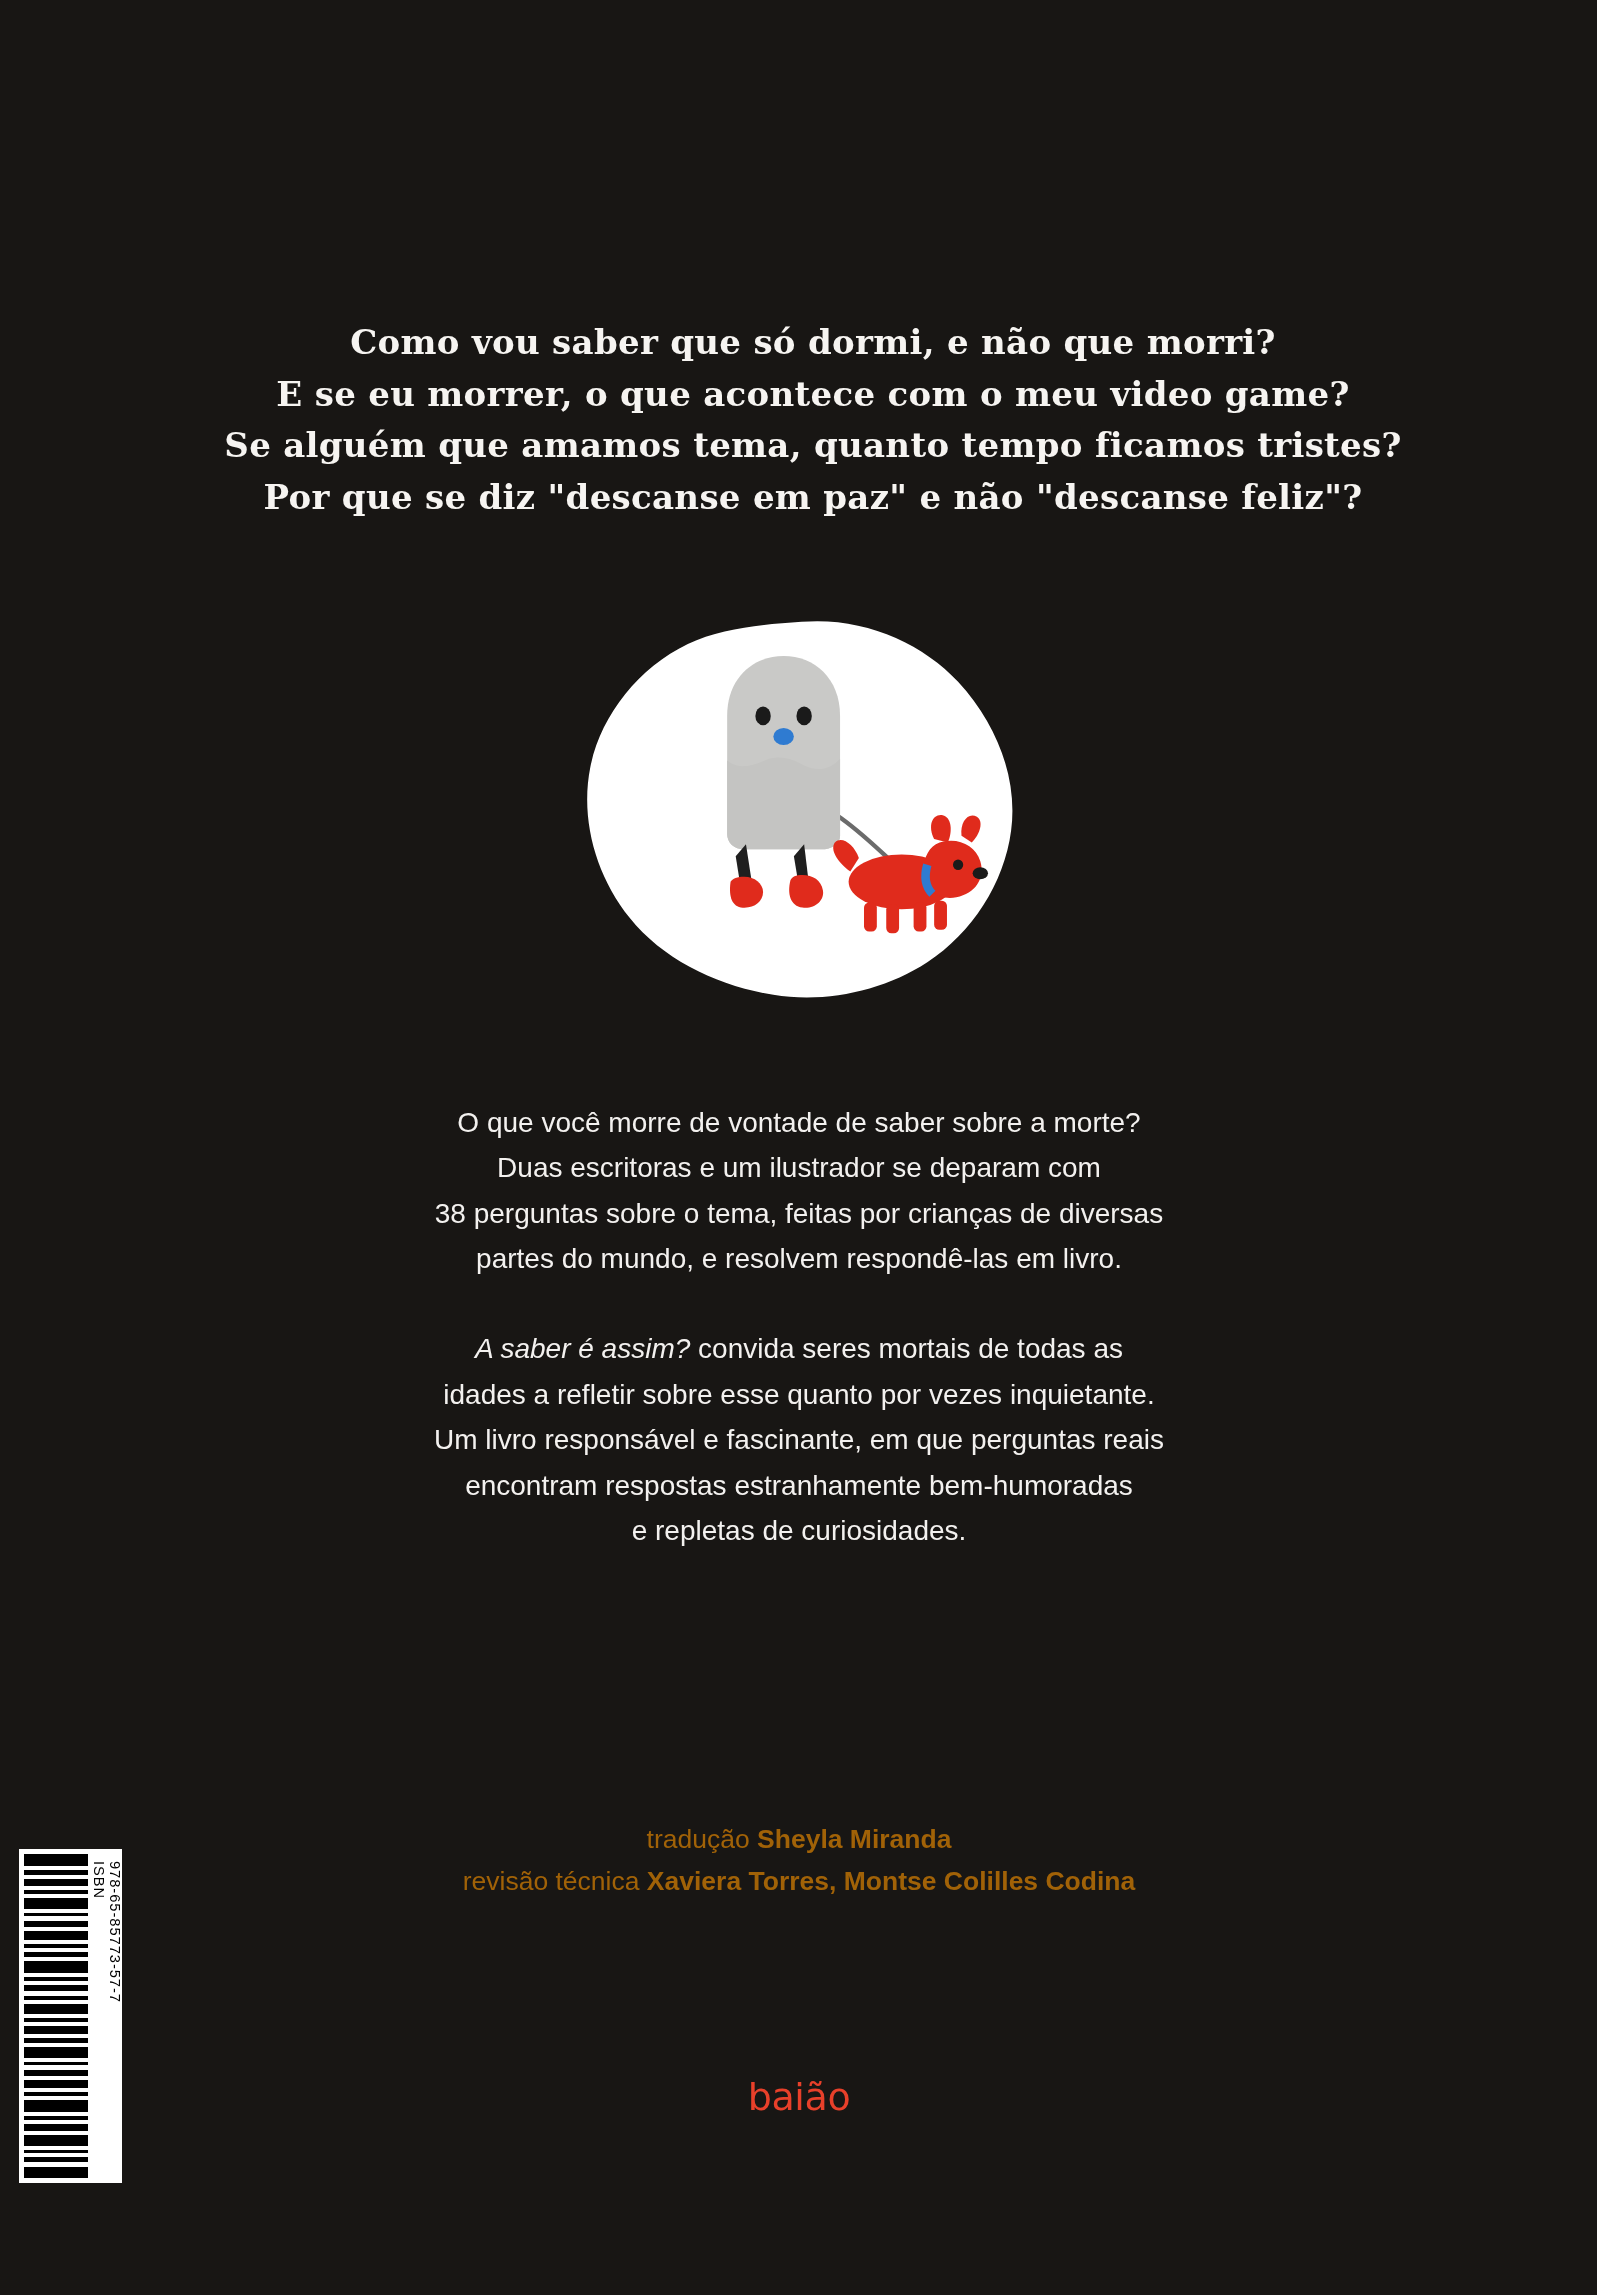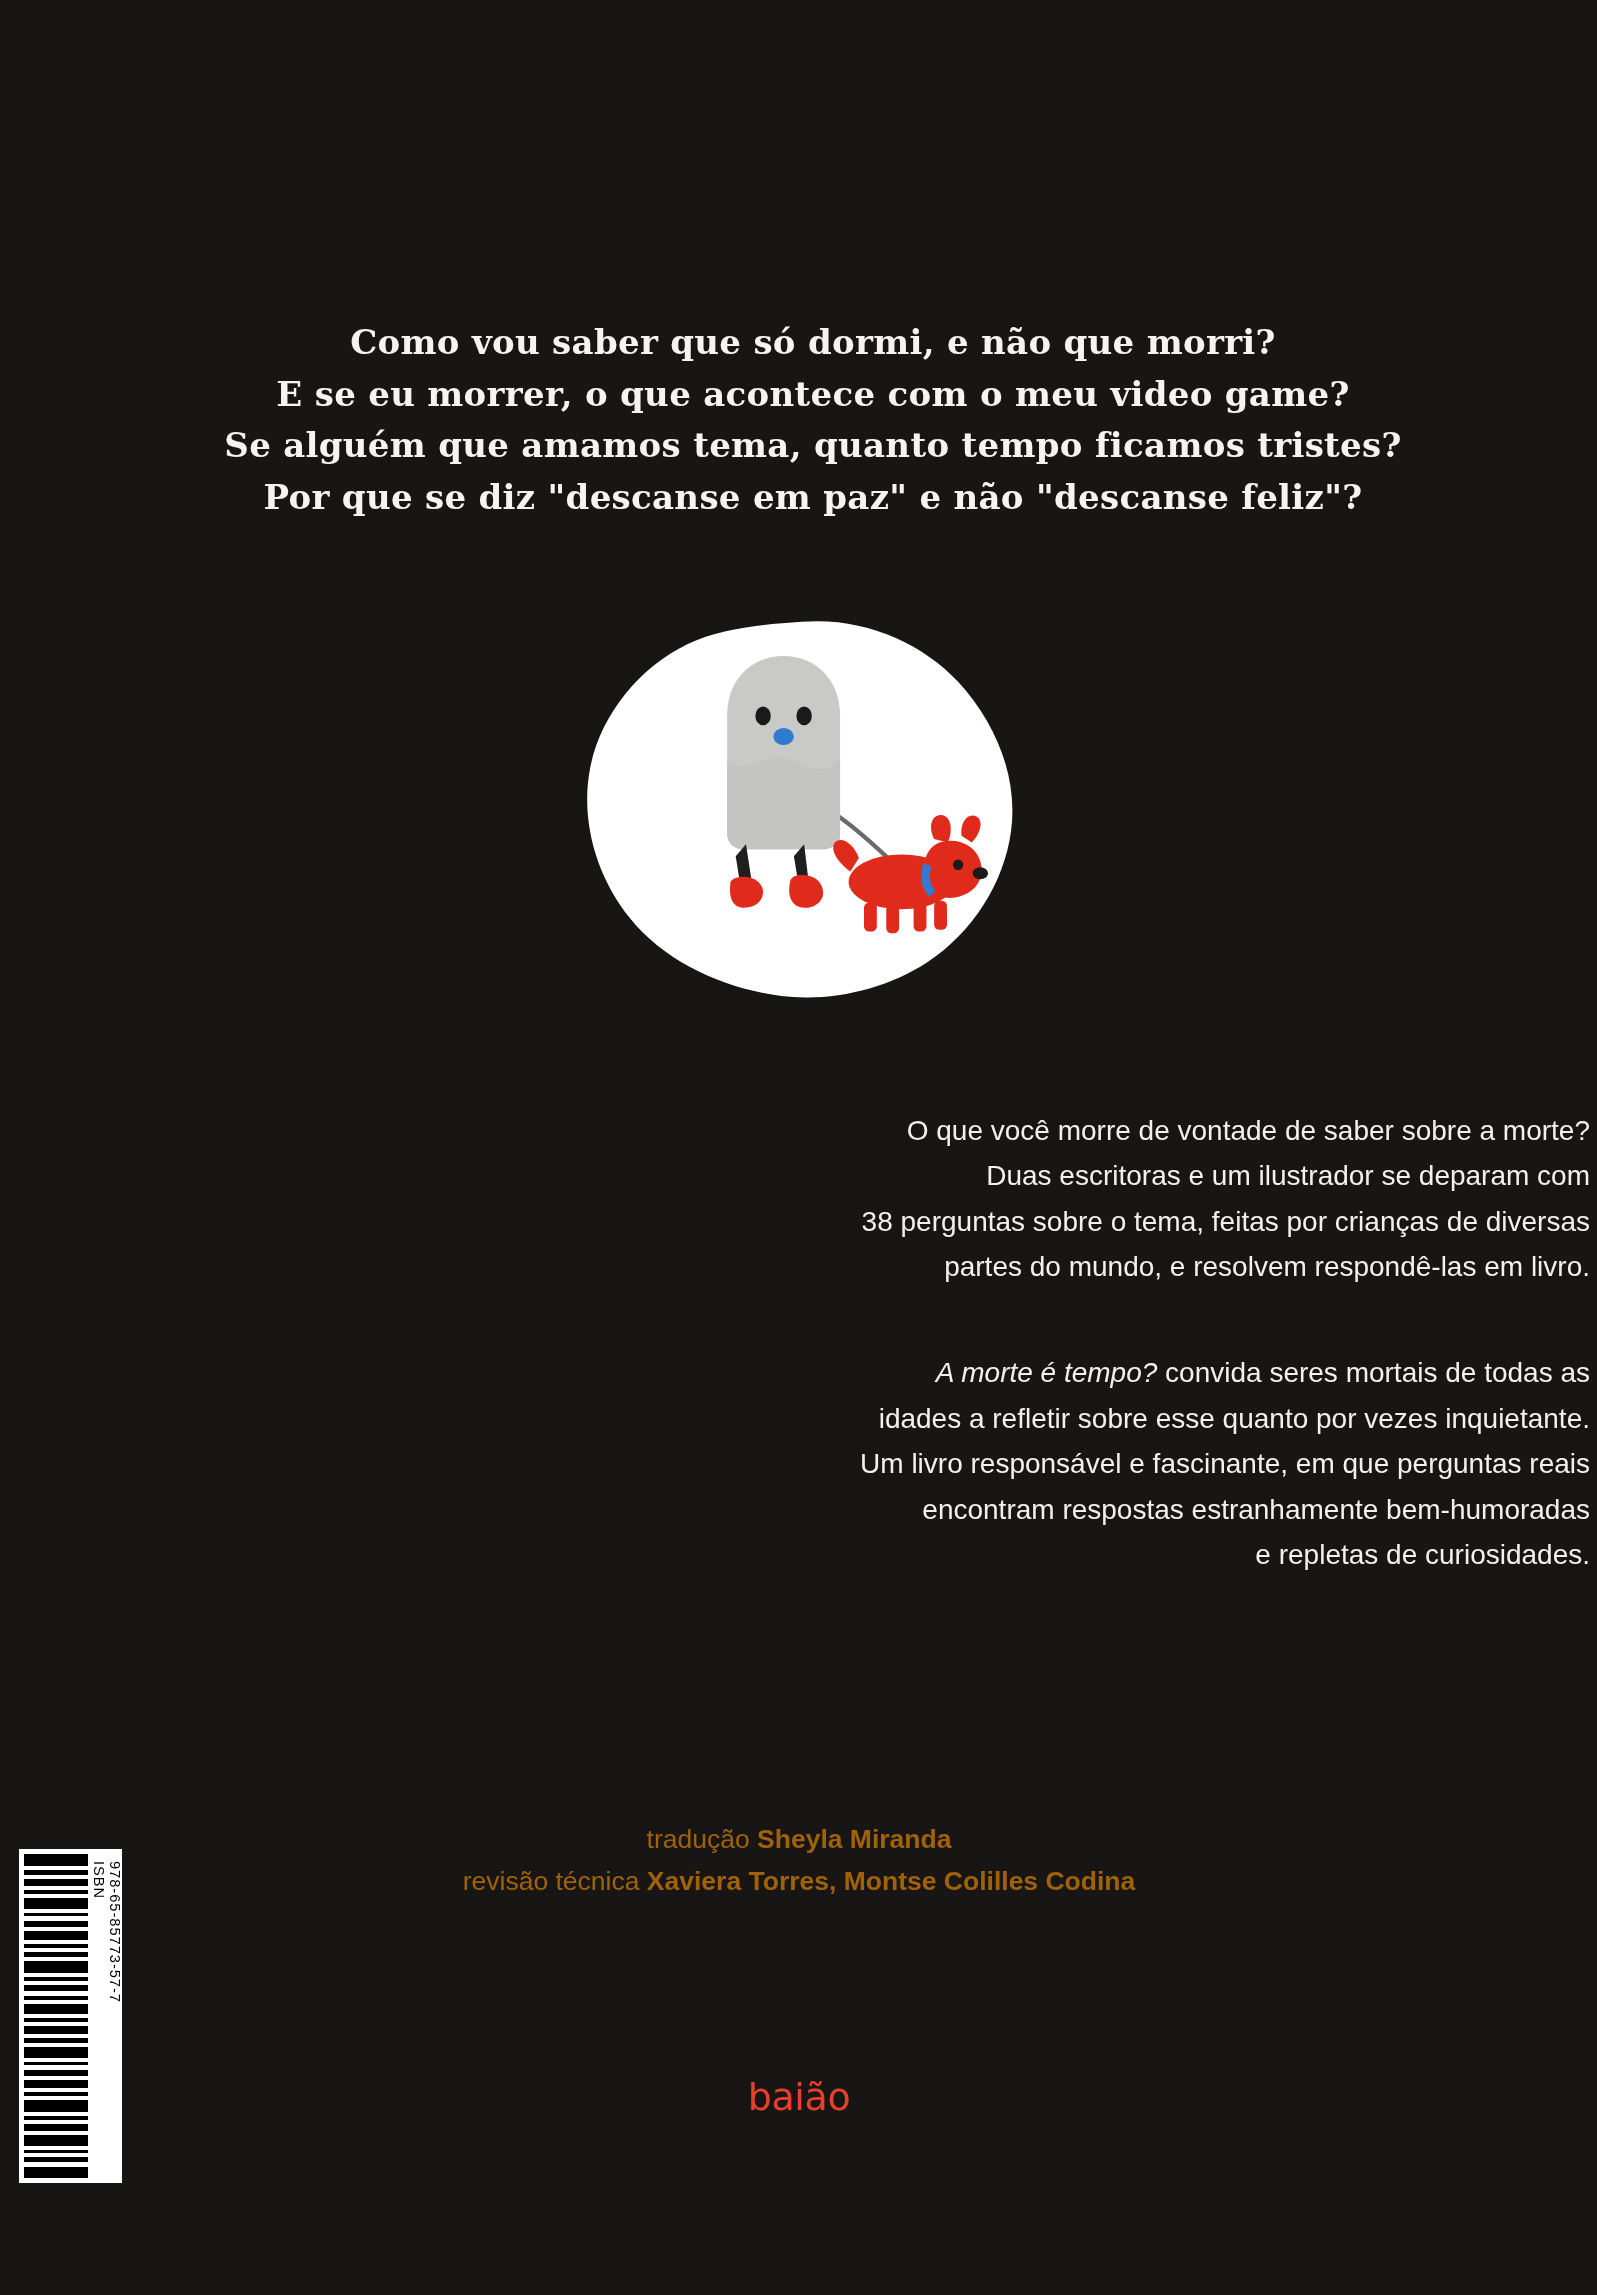--- a/index.html
+++ b/index.html
@@ -63,22 +63,21 @@
     top: 1100px;
     left: 0;
     width: 100%;
     text-align: center;
     font-size: 28px;
     line-height: 1.62;
     color: #f3f1ef;
     font-weight: 300;
   }
   .blurb p {
-    margin: 8px;
-    text-align: right;
+    margin: 0;
   }
   .blurb .para-gap {
     height: 45px;
   }
   .blurb .book-title {
     font-style: italic;
   }
   .blurb .line {
     display: block;
   }
@@ -218,21 +217,21 @@
 
   <div class="blurb">
     <p>
       <span class="line">O que você morre de vontade de saber sobre a morte?</span>
       <span class="line">Duas escritoras e um ilustrador se deparam com</span>
       <span class="line">38 perguntas sobre o tema, feitas por crianças de diversas</span>
       <span class="line">partes do mundo, e resolvem respondê-las em livro.</span>
     </p>
     <div class="para-gap"></div>
     <p>
-      <span class="line"><em class="book-title">A morte é tempo?</em><span> convida seres mortais de todas as</span></span>
+      <span class="line"><em class="book-title">A saber é assim?</em><span> convida seres mortais de todas as</span></span>
       <span class="line">idades a refletir sobre esse quanto por vezes inquietante.</span>
       <span class="line">Um livro responsável e fascinante, em que perguntas reais</span>
       <span class="line">encontram respostas estranhamente bem-humoradas</span>
       <span class="line">e repletas de curiosidades.</span>
     </p>
   </div>
 
   <div class="credits">
     <div>
       <span>tradução </span><strong>Sheyla Miranda</strong>

